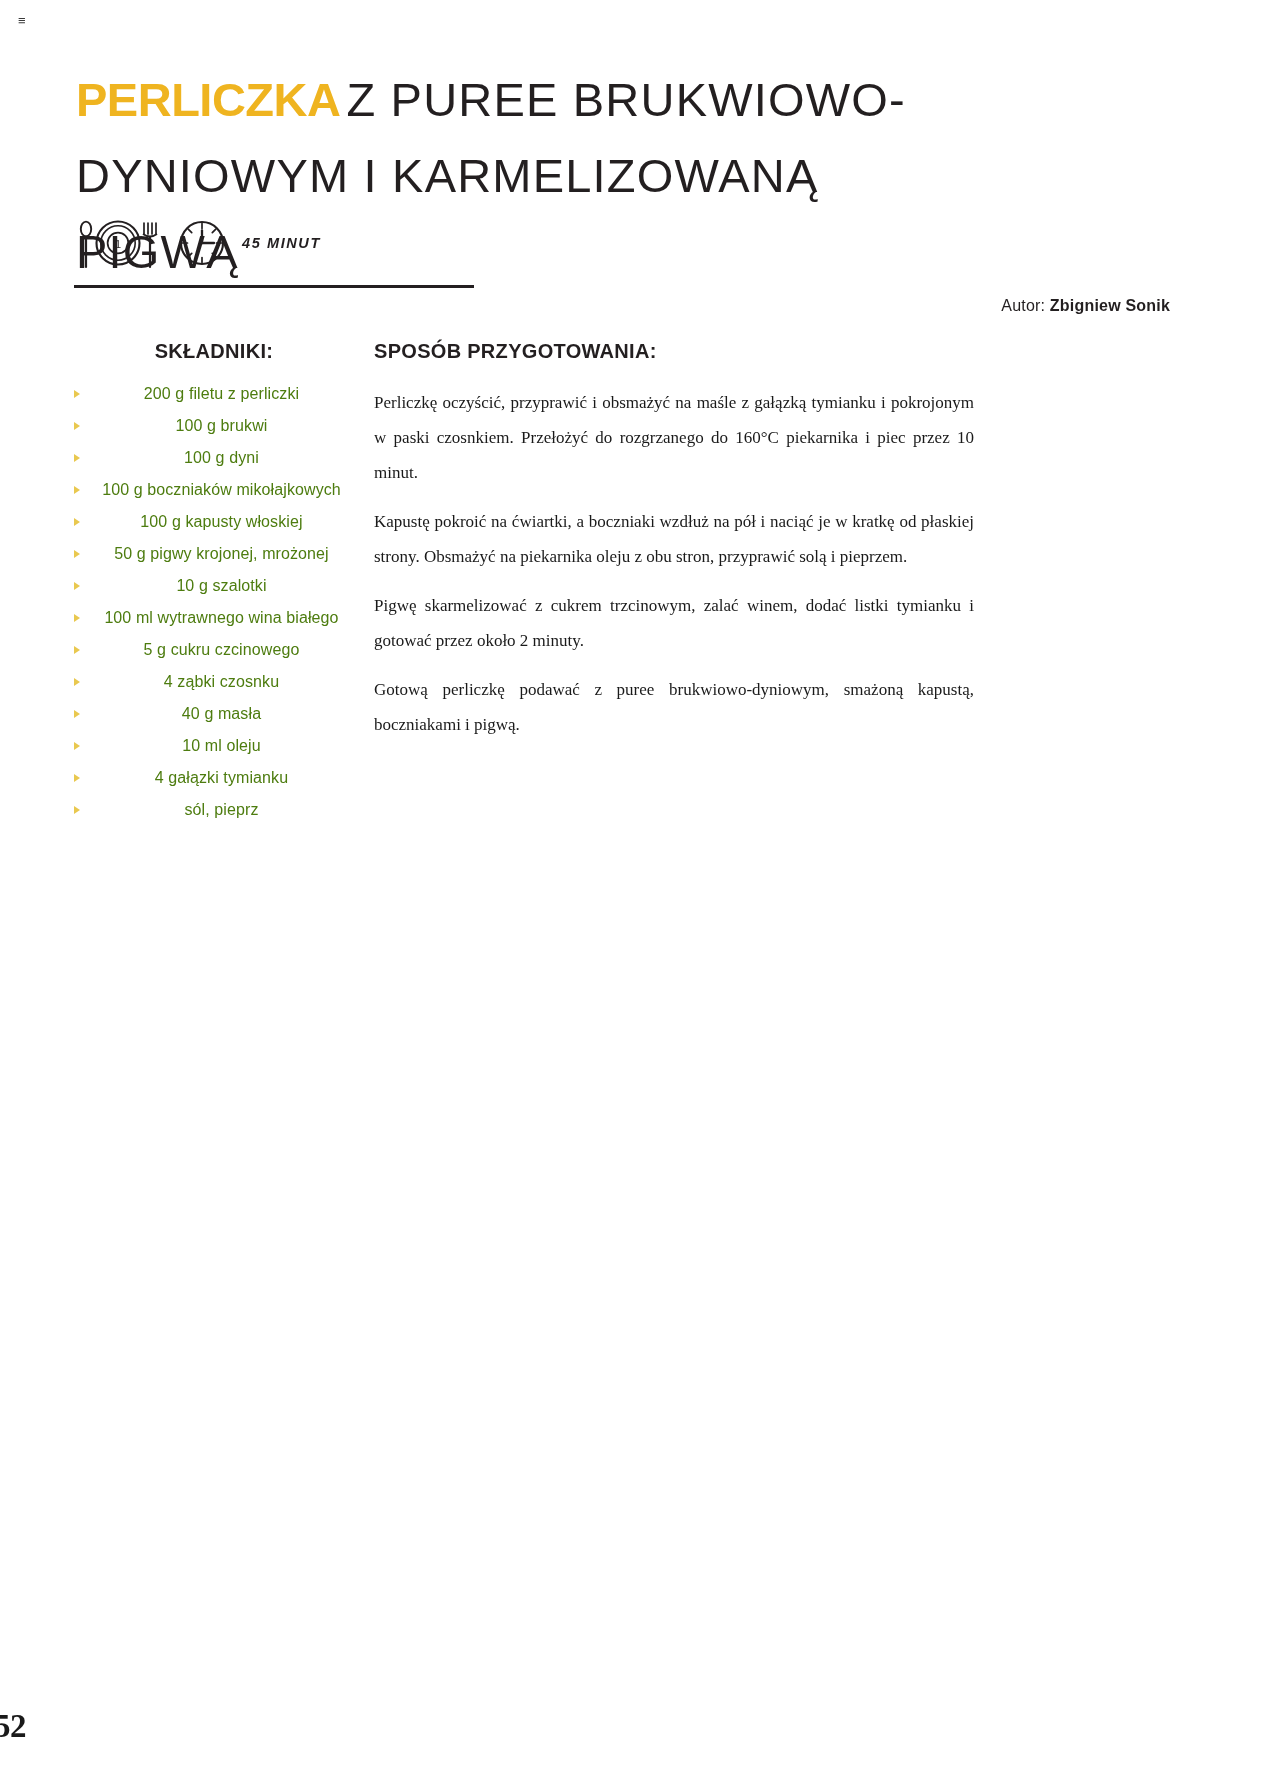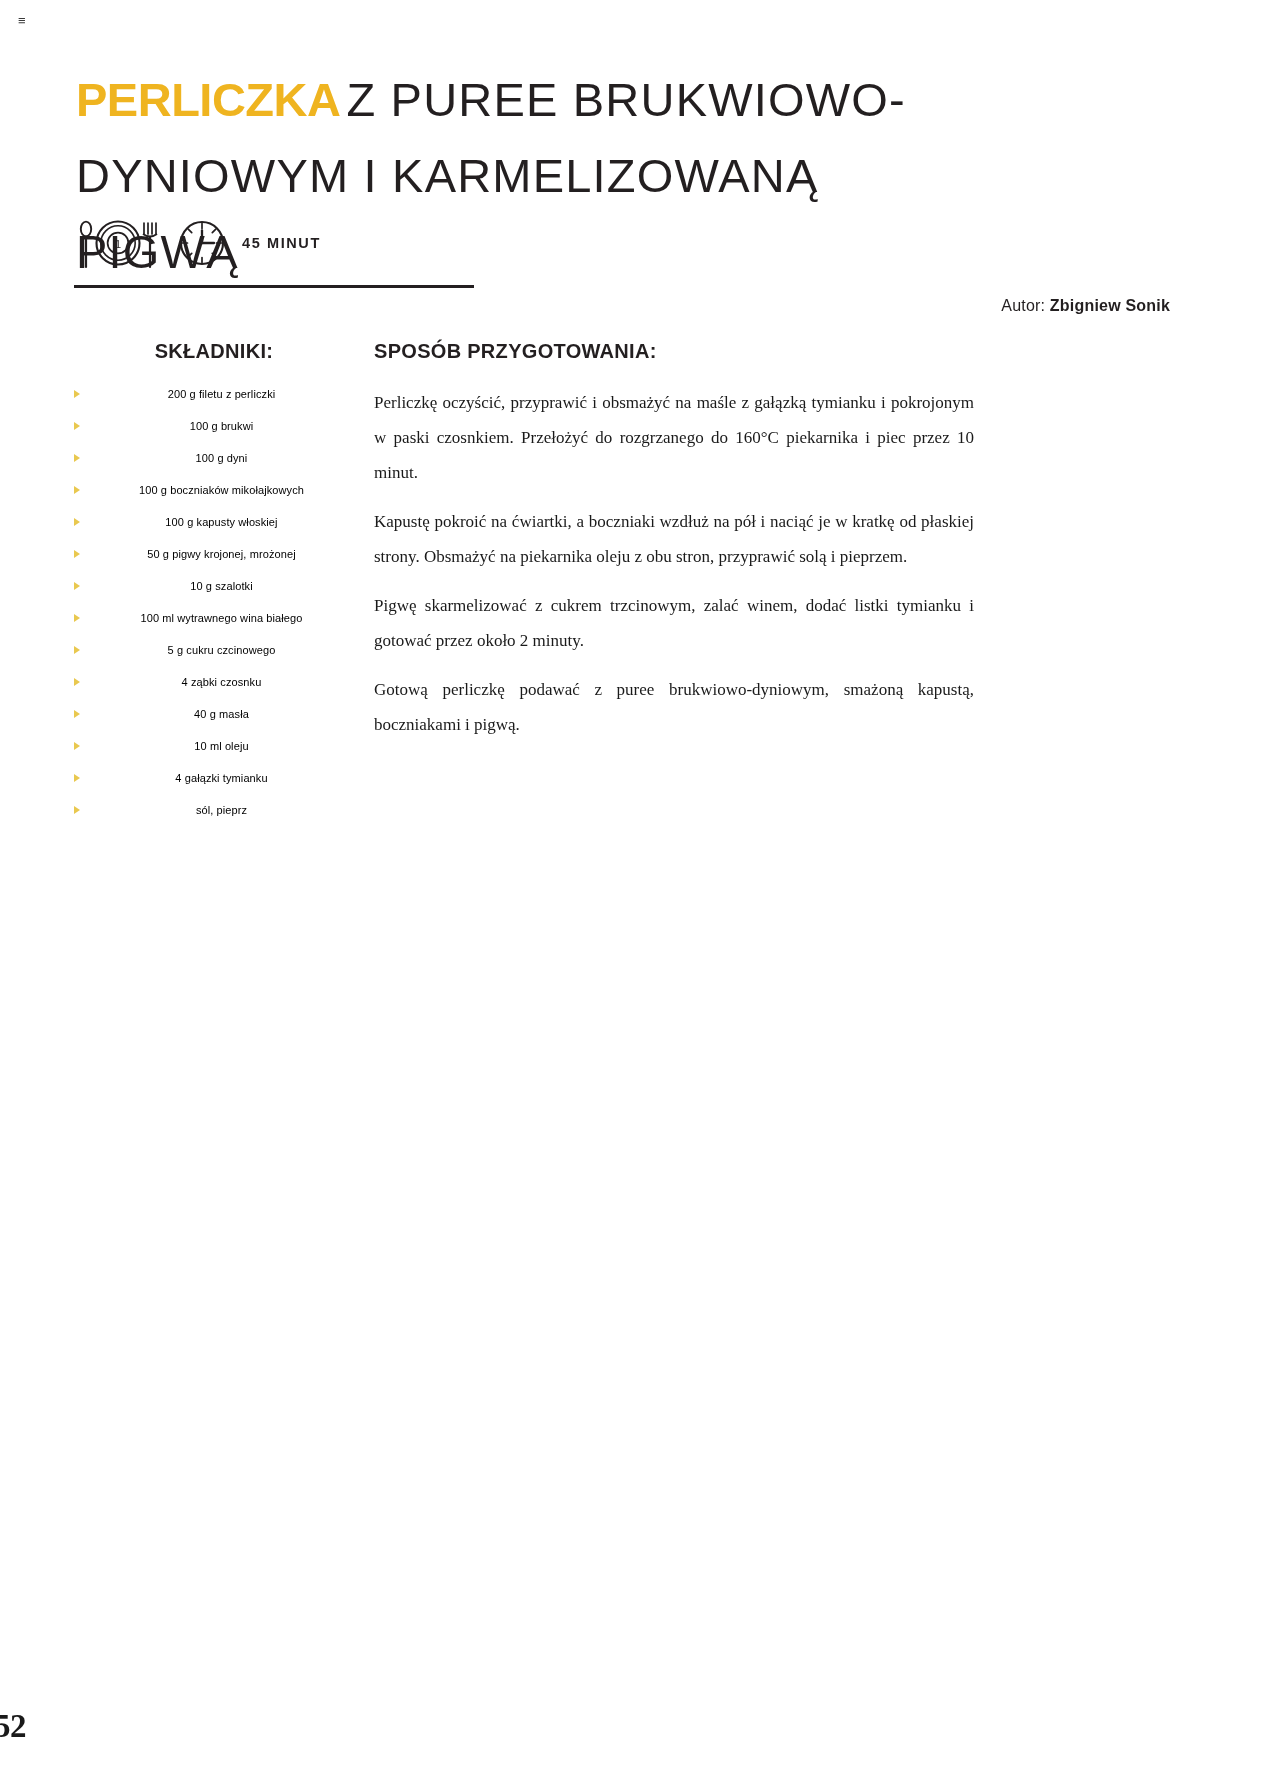--- a/index.html
+++ b/index.html
@@ -75,20 +75,21 @@
     height: 58px;
   }
   .icon-servings { width: 88px; height: 56px; display:block; }
   .icon-clock { width: 52px; height: 52px; display:block; margin-left: 14px; }
   .meta-time {
     margin-left: 14px;
     font-size: 14.5px;
     font-weight: 700;
     letter-spacing: 1.6px;
     color: #231f20;
+    font-style: italic;
   }
 
   
   .meta-rule {
     position: absolute;
     left: 74px;
     top: 285px;
     width: 400px;
     height: 3px;
     background: #231f20;
@@ -131,24 +132,24 @@
 
   
   .ing-list {
     list-style: none;
     margin: 0;
     padding: 0;
   }
   .ing-item {
     position: relative;
     padding-left: 15px;
-    font-size: 11px;
+    font-size: 16px;
     line-height: 18px;
     letter-spacing: 0.1px;
-    color: #000000;
+    color: #4d7c0f;
     margin-bottom: 14px;
     white-space: nowrap;
   }
   .ing-item .bullet {
     position: absolute;
     left: 0;
     top: 5px;
     width: 0;
     height: 0;
     border-top: 4px solid transparent;

